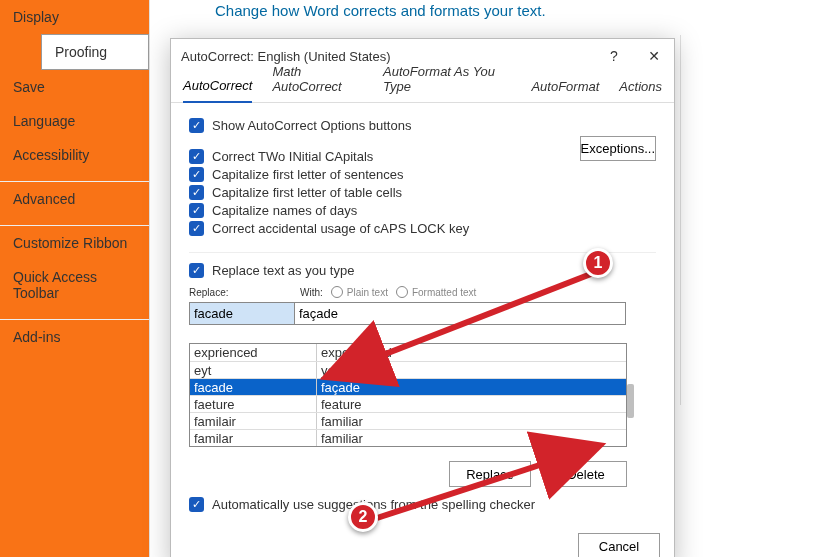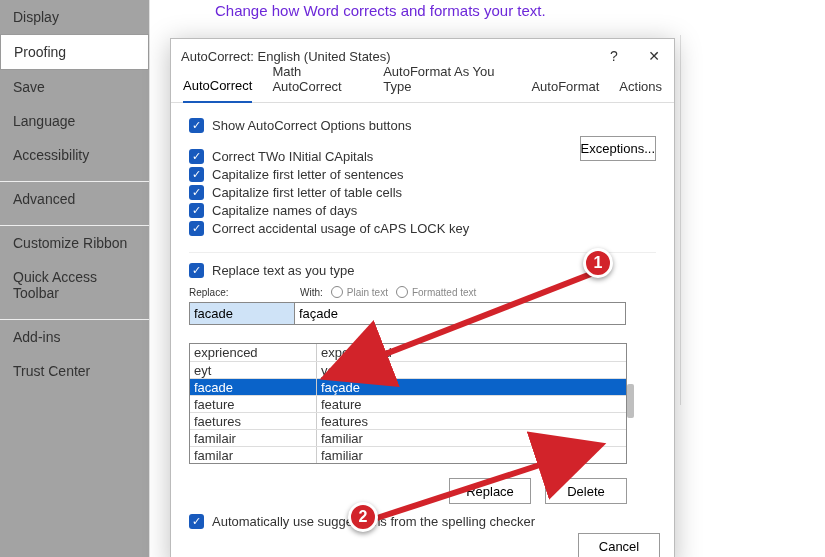--- a/index.html
+++ b/index.html
@@ -1,35 +1,35 @@
 <!DOCTYPE html>
 <html><head>
 <meta charset="utf-8">
 <style>
   * { box-sizing: border-box; font-family: "Segoe UI", Arial, sans-serif; }
   body { margin: 0; width: 825px; height: 557px; background: #fff; overflow: hidden; font-size: 13px; color: #333; position: relative; }
 
   
-  .nav { position: absolute; left: 0; top: 0; width: 150px; height: 557px; border-right: 1px solid #e0e0e0; background: #a3a3a3; }
+  .nav { position: absolute; left: 0; top: 0; width: 150px; height: 557px; border-right: 1px solid #e0e0e0; background: #f97316; }
   .nav-item { padding: 9px 13px; cursor: pointer; font-size: 14px; color: #333; }
-  .nav-item.sel { background: #fff; border: 1px solid #9a9a9a; }
+  .nav-item.sel { background: #fff; border: 1px solid #9a9a9a; margin-left: 41px; }
   .nav-gap { height: 10px; border-bottom: 1px solid #eee; }
 
   
-  .bg-header { position: absolute; left: 175px; top: 0; font-size: 15px; color: #6d28d9; }
+  .bg-header { position: absolute; left: 175px; top: 0; font-size: 15px; color: #0369a1; }
   .bg-line { position: absolute; left: 680px; top: 35px; width: 1px; height: 370px; background: #e0e0e0; }
 
   
   .dialog { position: absolute; left: 170px; top: 38px; width: 505px; height: 530px; background: #fff; border: 1px solid #bbb; box-shadow: 0 4px 25px rgba(0,0,0,.25); }
   .titlebar { display: flex; align-items: center; height: 34px; padding-left: 10px; font-size: 13px; }
   .titlebar .spacer { flex: 1; }
   .titlebar .tbtn { width: 40px; height: 34px; display: flex; align-items: center; justify-content: center; font-size: 14px; cursor: pointer; }
 
   .tabs { display: flex; padding: 0 12px; border-bottom: 1px solid #ddd; gap: 20px; font-size: 13px; height: 30px; align-items: flex-end; }
-  .tab { padding: 6px 0 8px; cursor: pointer; color: #333; }
+  .tab { padding: 6px 0 8px; cursor: pointer; color: #333; font-style: italic; }
   .tab.active { border-bottom: 2px solid #185abd; color: #000; margin-bottom: -1px; }
 
   .content { padding: 12px 18px 6px 18px; }
   .chk-row { display: flex; align-items: center; gap: 8px; margin: 3px 0; font-size: 13px; }
   .chk { width: 15px; height: 15px; border-radius: 3px; background: #185abd; color: #fff; display: inline-flex; align-items: center; justify-content: center; font-size: 11px; }
 
   .exceptions-btn { float: right; padding: 4px 0; font-size: 13px; border: 1px solid #999; background: #fff; cursor: pointer; }
 
   .rep-head { display: flex; gap: 0; margin-top: 8px; align-items: center; font-size: 10px; }
   .rep-head .col1 { width: 111px; }
@@ -69,21 +69,20 @@
   <div class="nav-item">Save</div>
   <div class="nav-item">Language</div>
   <div class="nav-item">Accessibility</div>
   <div class="nav-gap"></div>
   <div class="nav-item">Advanced</div>
   <div class="nav-gap"></div>
   <div class="nav-item">Customize Ribbon</div>
   <div class="nav-item">Quick Access Toolbar</div>
   <div class="nav-gap"></div>
   <div class="nav-item">Add-ins</div>
-  <div class="nav-item">Trust Center</div>
 </div>
 
 <div class="bg-header" style="left:215px;top:2px;">Change how Word corrects and formats your text.</div>
 <div class="bg-line"></div>
 
 <div class="dialog">
   <div class="titlebar">
     <span>AutoCorrect: English (United States)</span>
     <span class="spacer"></span>
     <span class="tbtn">?</span>
@@ -157,24 +156,20 @@
           <span class="c1">eyt</span>
           <span class="c2">yet</span>
         </div>
       <div class="list-row selected">
           <span class="c1">facade</span>
           <span class="c2">façade</span>
         </div>
       <div class="list-row">
           <span class="c1">faeture</span>
           <span class="c2">feature</span>
-        </div>
-      <div class="list-row">
-          <span class="c1">faetures</span>
-          <span class="c2">features</span>
         </div>
       <div class="list-row">
           <span class="c1">familair</span>
           <span class="c2">familiar</span>
         </div>
       <div class="list-row">
           <span class="c1">familar</span>
           <span class="c2">familiar</span>
         </div>
       <div class="scroll-thumb"></div>

